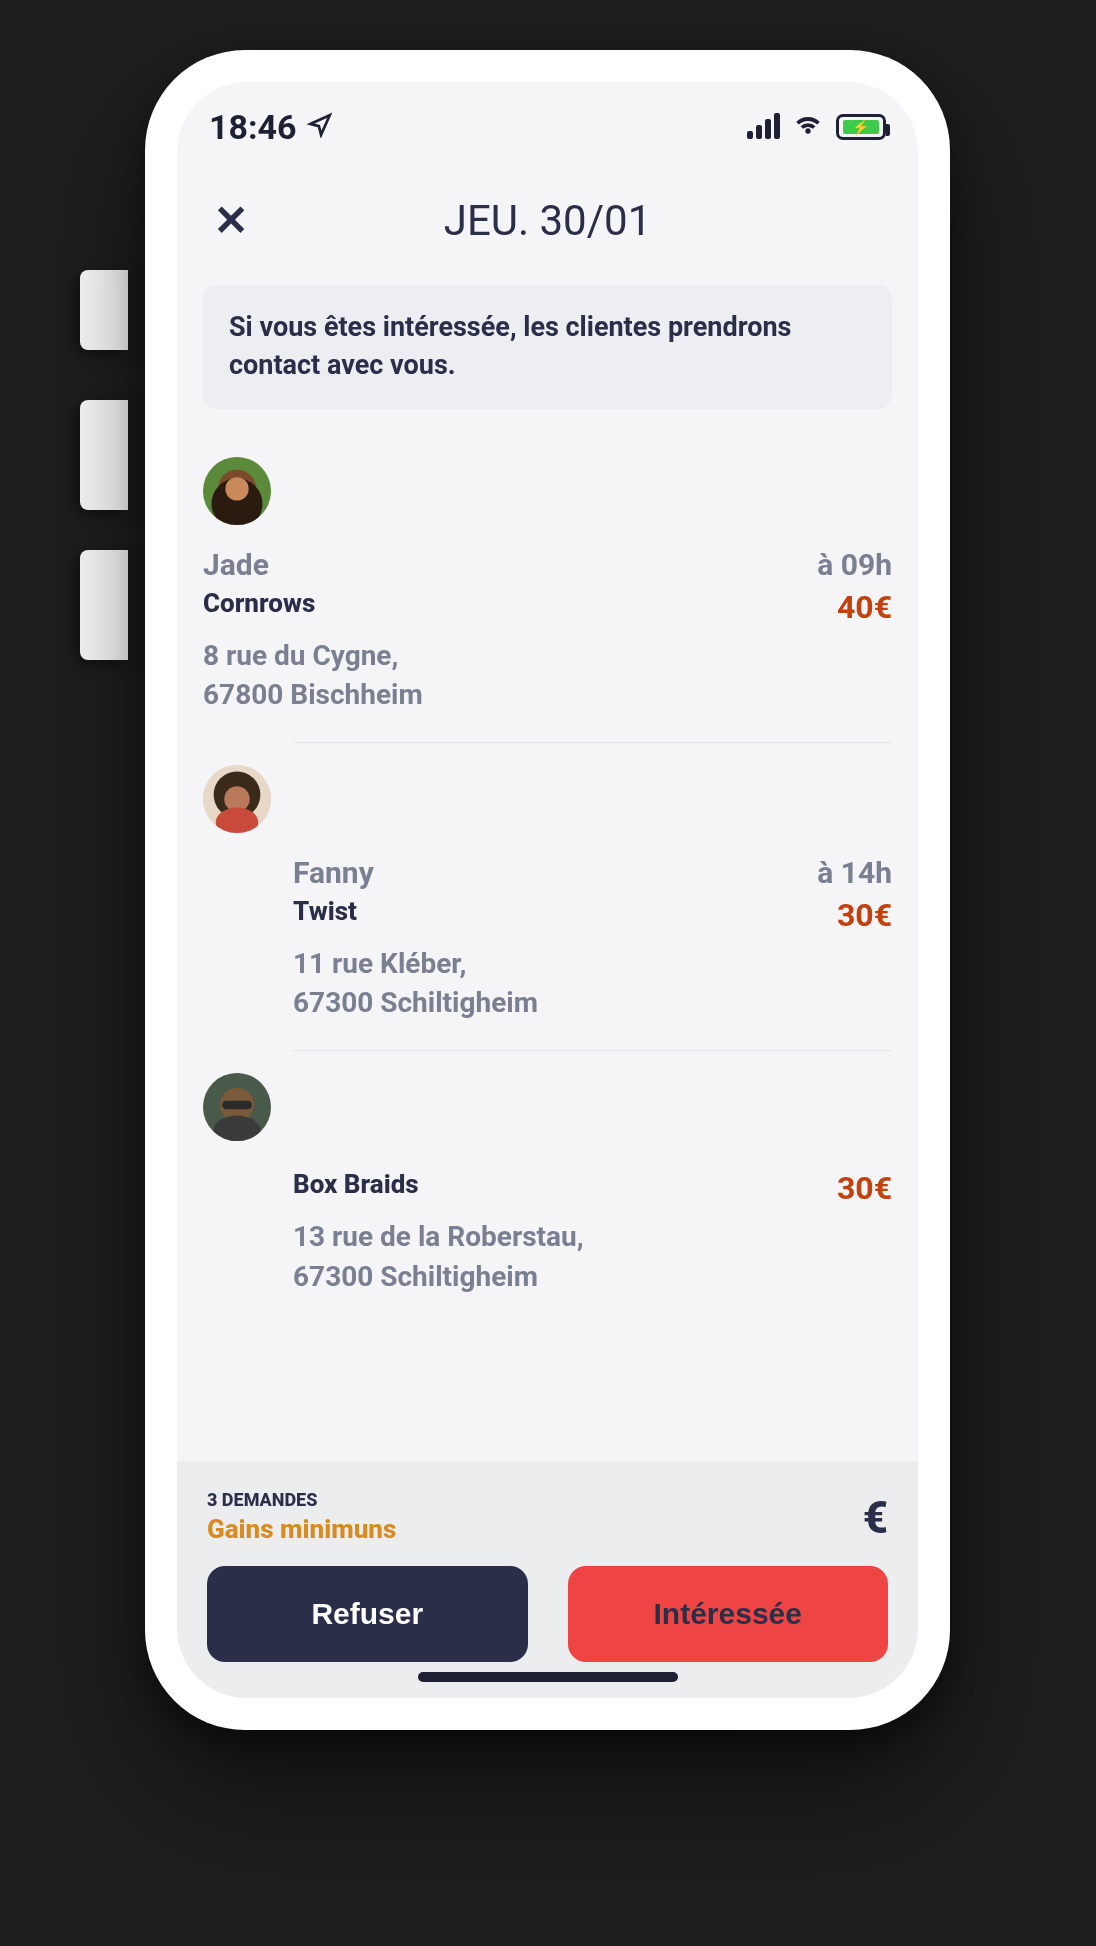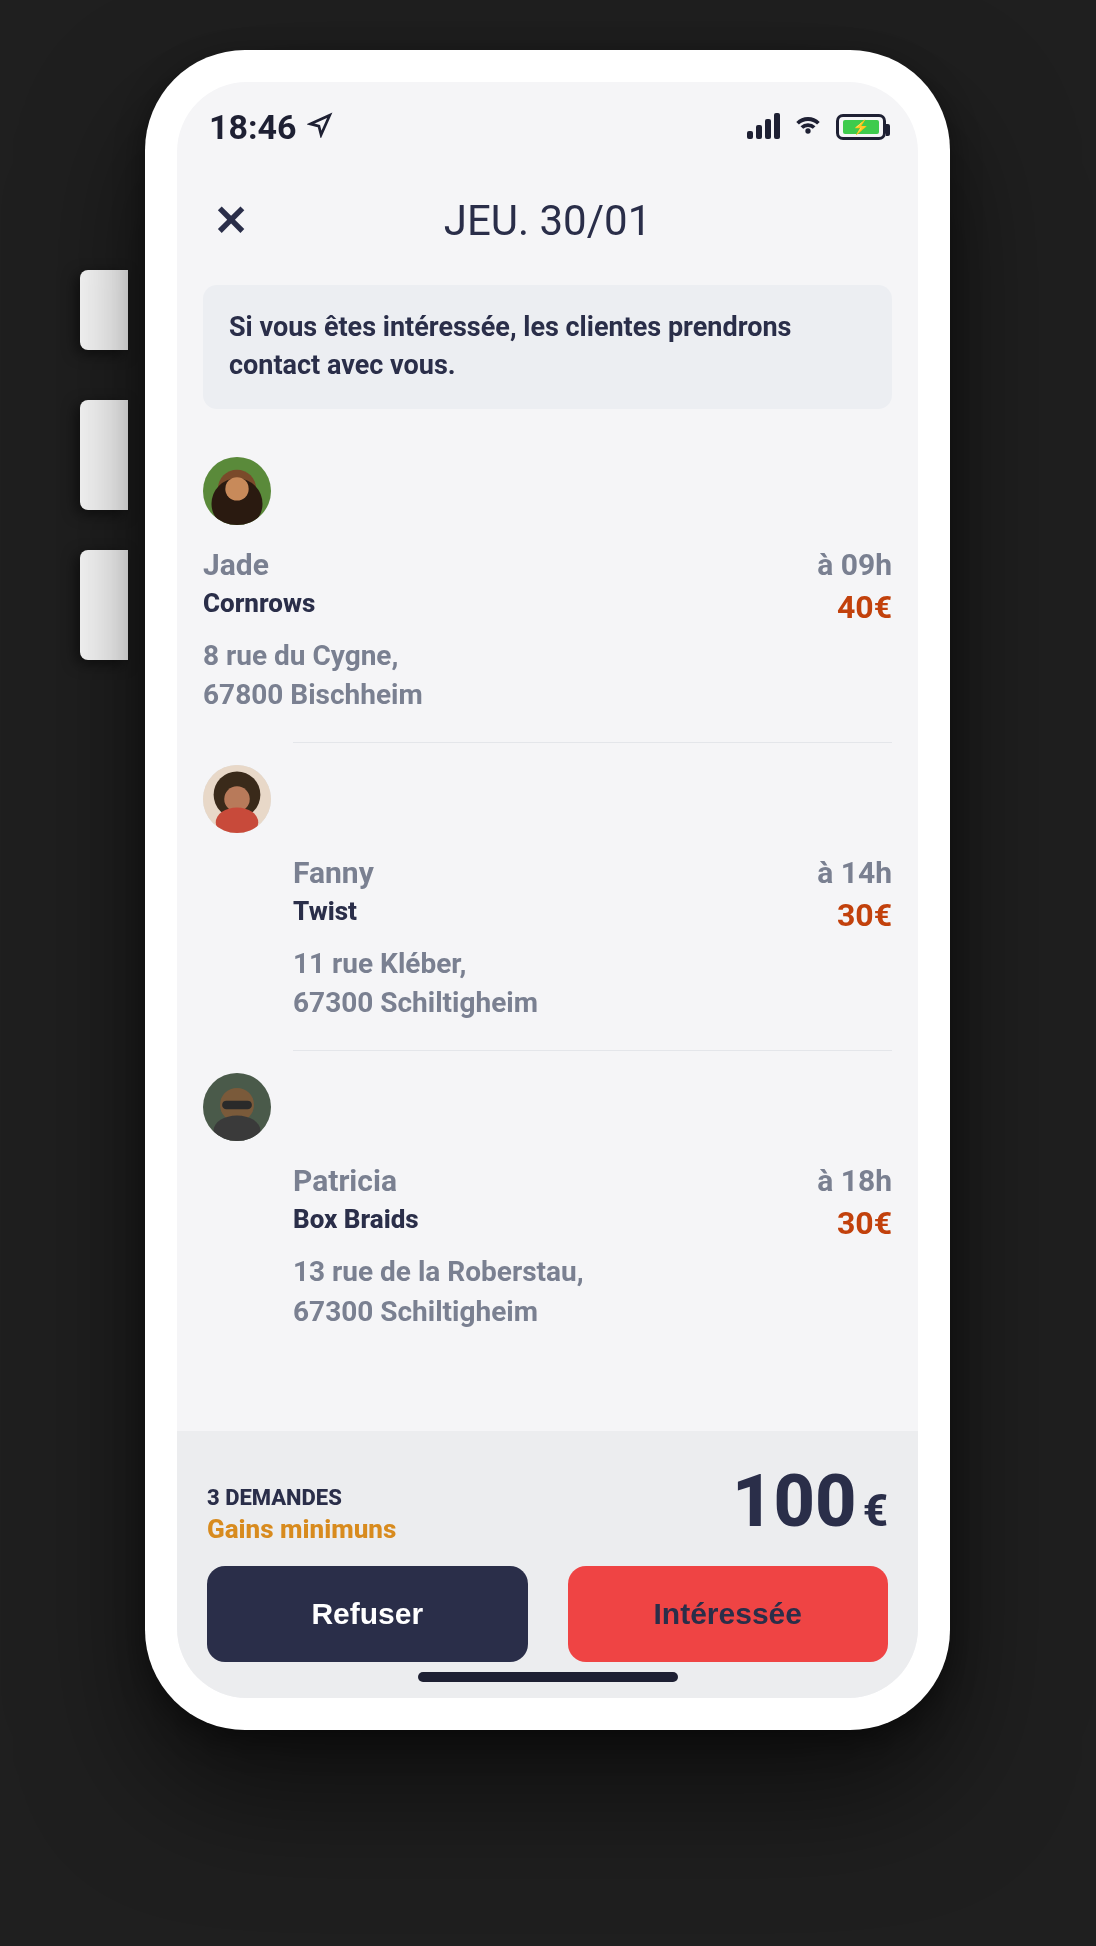--- a/index.html
+++ b/index.html
@@ -115,21 +115,21 @@
   .addr { margin-top:10px; font-size:28px; font-weight:700; color:#7a8091; line-height:1.4;}
 
   
   .spacer{ flex:1;}
 
   
   .footer {
     background:#ecedef; padding:28px 30px 36px;
   }
   .footer-top { display:flex; justify-content:space-between; align-items:flex-end; margin-bottom:22px;}
-  .f-left .count { font-size:22px; font-weight:800; color:#2a2e49;}
+  .f-left .count { font-size:18px; font-weight:800; color:#2a2e49;}
   .f-left .gains { font-size:26px; font-weight:800; color:#d88b1e; margin-top:4px;}
   .f-total { font-size:72px; font-weight:800; color:#2a2e49; display:flex; align-items:baseline;}
   .f-total .cur { font-size:44px; margin-left:6px;}
   .btn-row { display:flex; gap:20px;}
   .btn {
     flex:1; height:96px; border-radius:18px; display:flex; align-items:center; justify-content:center;
     font-size:30px; font-weight:800; cursor:pointer; border:none;
   }
   .btn-refuse { background:#2a2e49; color:#fff;}
   .btn-accept { background:#ef4444; color:#2a2e49;margin-left:20px;}
@@ -244,24 +244,20 @@
       <div class="row">
         <div class="ava">
           <svg viewBox="0 0 64 64">
               <rect width="64" height="64" fill="#4a5a4a"></rect>
               <circle cx="32" cy="30" r="16" fill="#7a5a3a"></circle>
               <rect x="18" y="26" width="28" height="8" rx="4" fill="#2a2a2a"></rect>
               <ellipse cx="32" cy="54" rx="22" ry="14" fill="#3a3a3a"></ellipse>
             </svg>
         </div>
         <div class="row-main">
-          <div class="row-top">
-            <div class="name">Patricia</div>
-            <div class="time">à 18h</div>
-          </div>
           <div class="row-sub">
             <div class="service">Box Braids</div>
             <div class="price">30€</div>
           </div>
           <div class="addr">
             <div>13 rue de la Roberstau,</div>
             <div>67300 Schiltigheim</div>
           </div>
         </div>
       </div>
@@ -270,21 +266,20 @@
 
     <div class="spacer"></div>
 
     <div class="footer">
       <div class="footer-top">
         <div class="f-left">
           <div class="count">3 DEMANDES</div>
           <div class="gains">Gains minimuns</div>
         </div>
         <div class="f-total">
-          <span>100</span>
           <span class="cur">€</span>
         </div>
       </div>
       <div class="btn-row">
         <button class="btn btn-refuse">
           <span>Refuser</span>
         </button>
         <button class="btn btn-accept">
           <span>Intéressée</span>
         </button>

